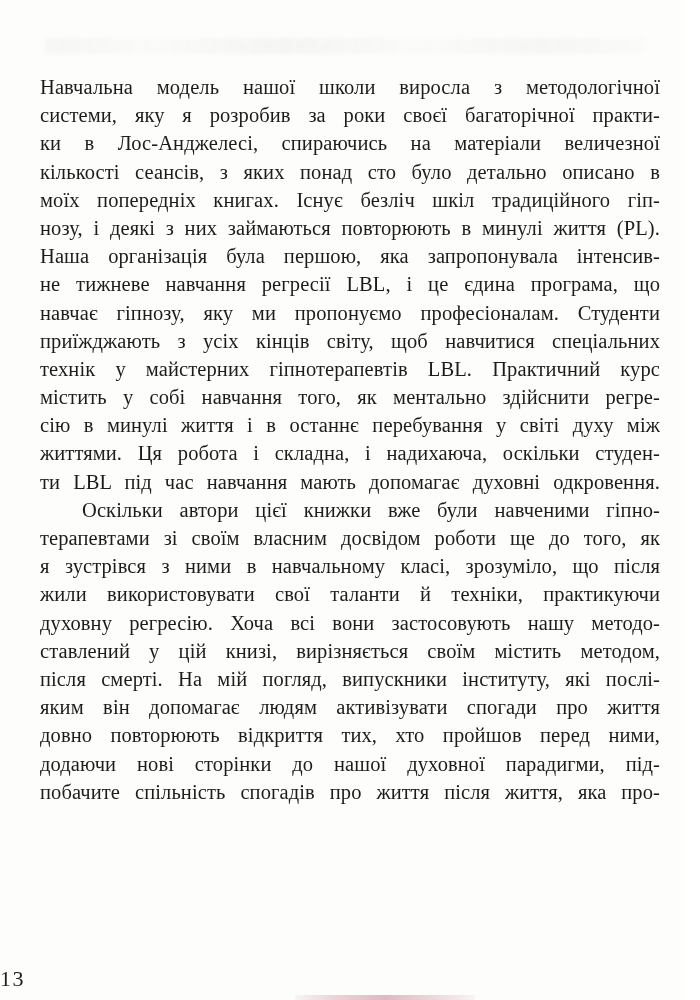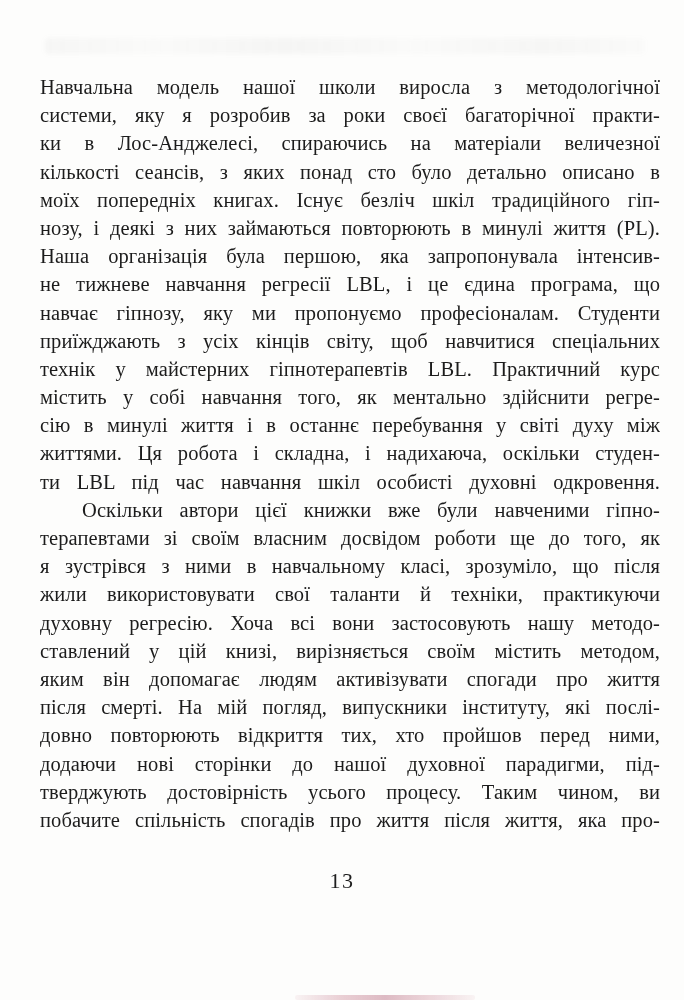--- a/index.html
+++ b/index.html
@@ -32,24 +32,23 @@
     overflow: hidden;
     white-space: normal;
     letter-spacing: 0.1px;
   }
   .line.indent {
     padding-left: 42px;
     width: 578px;
   }
   .page-number {
     position: absolute;
-    top: 868px;
+    top: 966px;
     left: 0;
     width: 100%;
-    text-align: center;
     font-size: 22px;
     letter-spacing: 1.5px;
     color: #1e1e1e;
   }
   
   .ghosting {
     position: absolute;
     left: 45px;
     top: 38px;
     width: 600px;
@@ -97,34 +96,33 @@
         <div class="line">моїх попередніх книгах. Існує безліч шкіл традиційного гіп-</div>
         <div class="line">нозу, і деякі з них займаються повторюють в минулі життя (PL).</div>
         <div class="line">Наша організація була першою, яка запропонувала інтенсив-</div>
         <div class="line">не тижневе навчання регресії LBL, і це єдина програма, що</div>
         <div class="line">навчає гіпнозу, яку ми пропонуємо професіоналам. Студенти</div>
         <div class="line">приїжджають з усіх кінців світу, щоб навчитися спеціальних</div>
         <div class="line">технік у майстерних гіпнотерапевтів LBL. Практичний курс</div>
         <div class="line">містить у собі навчання того, як ментально здійснити регре-</div>
         <div class="line">сію в минулі життя і в останнє перебування у світі духу між</div>
         <div class="line">життями. Ця робота і складна, і надихаюча, оскільки студен-</div>
-        <div class="line">ти LBL під час навчання шкіл особисті духовні одкровення.</div>
+        <div class="line">ти LBL під час навчання мають допомагає духовні одкровення.</div>
       </div>
       <div class="para">
         <div class="line indent">Оскільки автори цієї книжки вже були навченими гіпно-</div>
         <div class="line">терапевтами зі своїм власним досвідом роботи ще до того, як</div>
         <div class="line">я зустрівся з ними в навчальному класі, зрозуміло, що після</div>
         <div class="line">жили використовувати свої таланти й техніки, практикуючи</div>
         <div class="line">духовну регресію. Хоча всі вони застосовують нашу методо-</div>
         <div class="line">ставлений у цій книзі, вирізняється своїм містить методом,</div>
+        <div class="line">після смерті. На мій погляд, випускники інституту, які послі-</div>
         <div class="line">яким він допомагає людям активізувати спогади про життя</div>
-        <div class="line">після смерті. На мій погляд, випускники інституту, які послі-</div>
         <div class="line">довно повторюють відкриття тих, хто пройшов перед ними,</div>
         <div class="line">додаючи нові сторінки до нашої духовної парадигми, під-</div>
-        <div class="line">тверджують достовірність усього процесу. Таким чином, ви</div>
         <div class="line">побачите спільність спогадів про життя після життя, яка про-</div>
       </div>
     </div>
 
   <div class="page-number">13</div>
 
   <div class="scan-artifact"></div>
 </div>
 
 </body></html>

